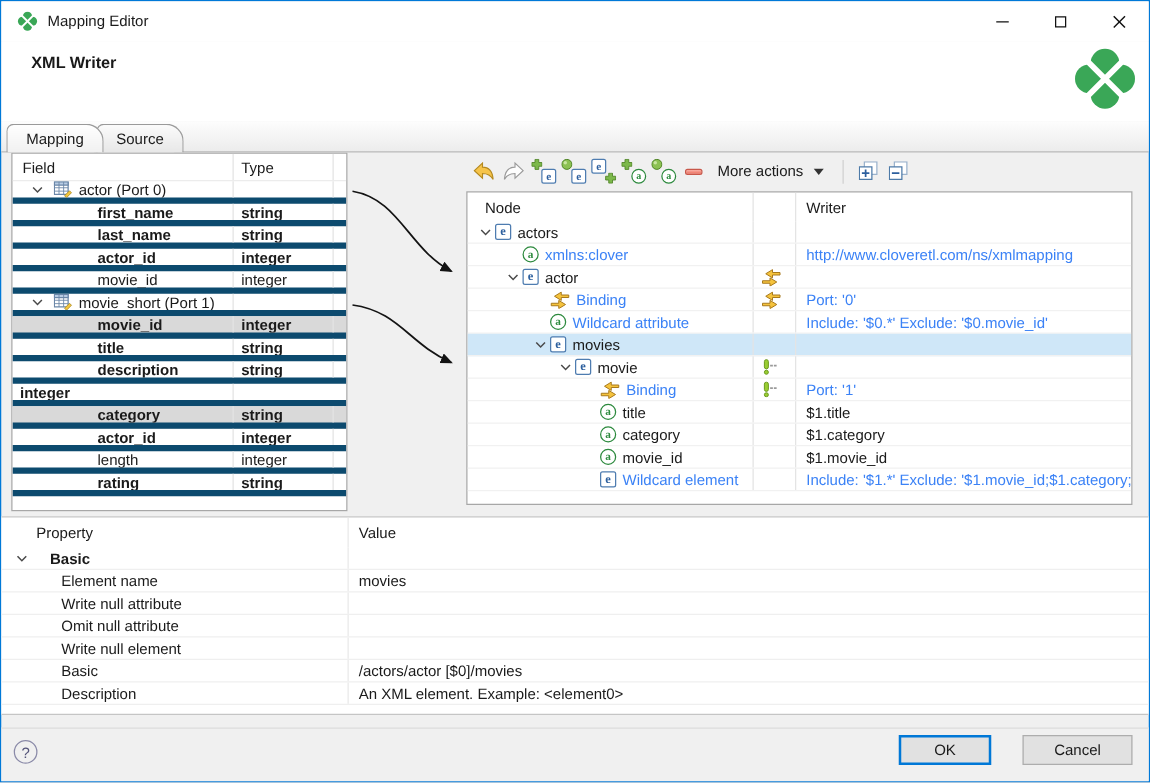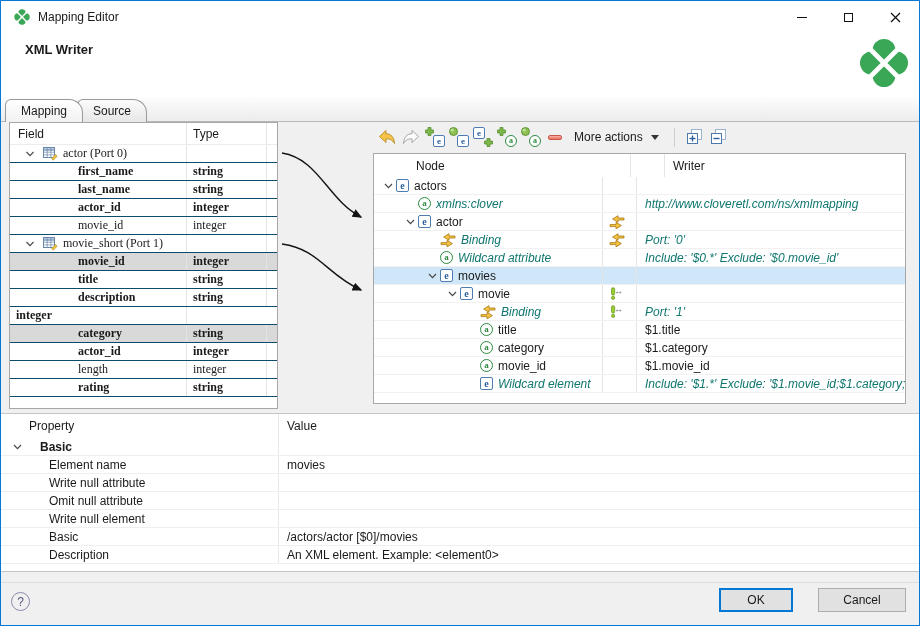--- a/index.html
+++ b/index.html
@@ -26,21 +26,21 @@
     background:linear-gradient(#fdfdfd,#ececec);border-bottom:1px solid #b9b9b9;}
   .tab{position:absolute;top:2px;height:23px;line-height:22px;padding:0 15px;
     border:1px solid #9a9a9a;border-bottom:none;border-radius:6px 14px 0 0;font-size:12px;}
   .tab-active{left:4px;z-index:2;background:linear-gradient(#ffffff,#f1f1f1);}
   .tab-inactive{left:76px;z-index:1;background:linear-gradient(#fbfbfb,#e7e7e7);}
   
   .left-table{position:absolute;left:8px;top:121px;width:269px;height:287px;
     background:#fff;border:1px solid #a7a7a7;overflow:hidden;}
   .lt-header,.lrow{display:grid;grid-template-columns:177px 80px 1fr;align-items:center;}
   .lt-header{height:22px;border-bottom:1px solid #ececec;}
-  .lrow{height:18px;border-bottom:1px solid #0c4a6e;font-family:Liberation Serif, serif;}
+  .lrow{height:18px;border-bottom:5px solid #0c4a6e;}
   .lcell{height:100%;display:flex;align-items:center;overflow:hidden;white-space:nowrap;}
   .lcell.c1{border-right:1px solid #e4e4e4;padding-left:8px;}
   .lcell.c2{border-right:1px solid #e4e4e4;padding-left:6px;}
   .f-group{padding-left:12px !important;gap:5px;}
   .f-field{padding-left:68px !important;}
   .hl{background:#d9d9d9;}
   .b{font-weight:bold;}
   
   .toolbar{position:absolute;left:374px;top:121px;right:10px;height:30px;display:flex;align-items:center;}
   .tbtn{height:24px;min-width:24px;display:flex;align-items:center;justify-content:center;border:1px solid transparent;border-radius:2px;}
@@ -55,30 +55,30 @@
   .badge{position:absolute;}
   .remove-bar{width:14px;height:5px;border:1px solid #c8574a;border-radius:2px;
     background:linear-gradient(#f9b0a6,#ee6f5e);}
   .more-actions{display:flex;align-items:center;gap:8px;padding:0 6px;height:24px;}
   .caret-down{width:0;height:0;border-left:4px solid transparent;border-right:4px solid transparent;border-top:5px solid #333;}
   .tsep{width:1px;height:19px;background:#cfcfcf;margin:0 8px;}
   
   .tree-table{position:absolute;left:372px;top:152px;width:533px;height:251px;
     background:#fff;border:1px solid #a7a7a7;overflow:hidden;}
   .tt-header,.trow{display:grid;grid-template-columns:228px 34px 1fr;align-items:stretch;}
-  .tt-header{height:23px;margin-left:28px;}
+  .tt-header{height:23px;}
   .trow{height:18px;border-bottom:1px solid #f1f1f1;}
   .tcell{display:flex;align-items:center;overflow:hidden;white-space:nowrap;}
   .tcell.ic,.tcell.ct{border-left:1px solid #e4e4e4;}
   .tt-header .tcell.nd{padding-left:14px;}
   .tt-header .tcell.ct{padding-left:8px;}
   .tcell.ic{padding-left:6px;}
   .tcell.ct{padding-left:8px;}
   .sel{background:#cfe7f8;}
-  .gray{color:#0f766e;font-style:italic;}
+  .gray{color:#3b82f6;}
   .lv0{padding-left:6px;} .lv1{padding-left:28px;} .lv2{padding-left:50px;}
   .lv3{padding-left:70px;} .lv4{padding-left:90px;}
   .chevslot{width:16px;display:inline-flex;justify-content:center;flex:none;}
   .ico-e{width:13px;height:13px;border:1px solid #4e7cb0;border-radius:2px;background:#fff;flex:none;
     color:#2c5f9e;font-size:10px;font-weight:bold;font-family:"Liberation Serif",serif;
     display:inline-flex;align-items:center;justify-content:center;line-height:1;}
   .ico-a{width:13px;height:13px;border:1px solid #2d8a3e;border-radius:50%;background:#fff;flex:none;
     color:#2d8a3e;font-size:9px;font-weight:bold;font-family:"Liberation Serif",serif;
     display:inline-flex;align-items:center;justify-content:center;line-height:1;}
   .nlabel{margin-left:5px;}

